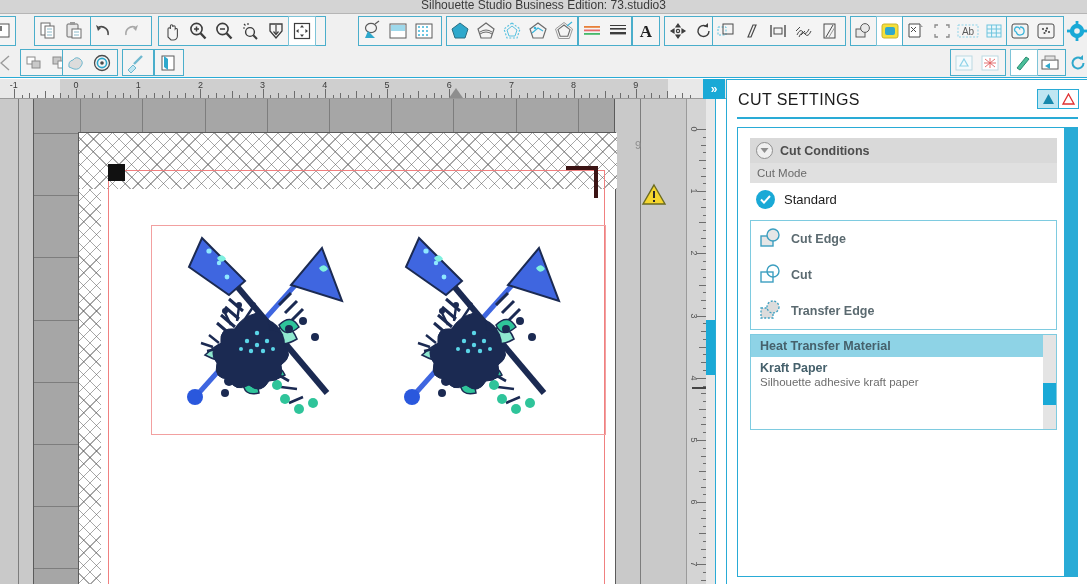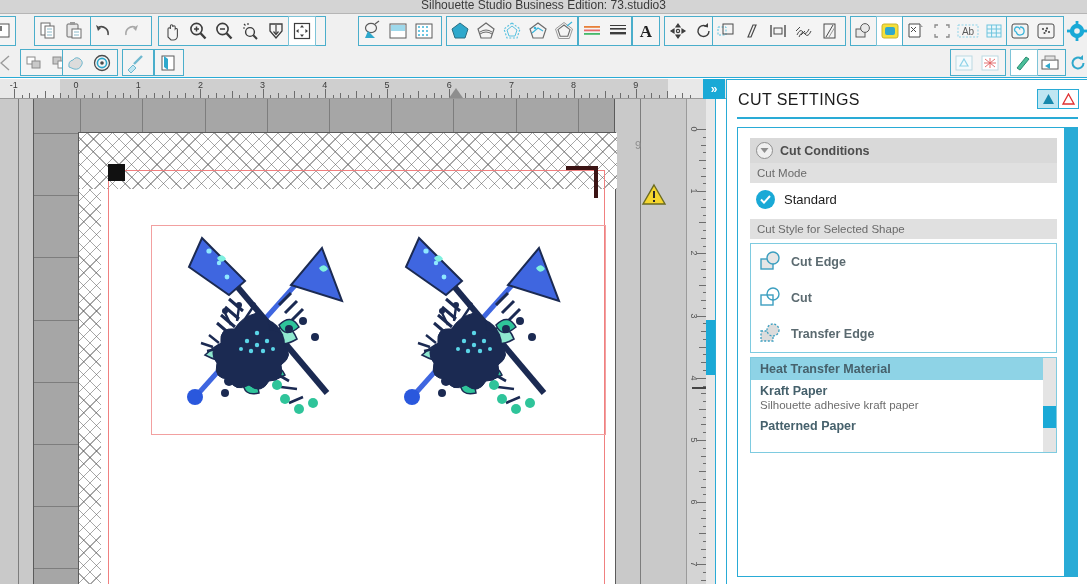--- a/index.html
+++ b/index.html
@@ -1085,21 +1085,20 @@
         <div class="radio-row">
           <span class="radio on">
             <svg width="11" height="9" viewBox="0 0 11 9">
                 <path d="M1 4.5 L4 7.6 L10 1" fill="none" stroke="#fff" stroke-width="2"></path>
               </svg>
           </span>
           <span class="rlabel">Standard</span>
         </div>
 
 
-        <div class="sub-header" style="margin-top:3px;">Cut Style for Selected Shape</div>
 
         <div class="cutlist" style="margin-top:4px;">
           <div class="row">
             <span>
               <svg width="24" height="22" viewBox="0 0 24 22">
                   <rect x="2" y="9" width="12" height="10" fill="#e6e6e6" stroke="#3c9fc0" stroke-width="1.4"></rect>
                   <circle cx="14" cy="8" r="6" fill="#e6e6e6" stroke="#3c9fc0" stroke-width="1.4"></circle>
                 </svg>
             </span>
             <span>Cut Edge</span>
@@ -1126,23 +1125,19 @@
 
 
         <div class="matlist" style="margin-top:4px; height:96px;">
           <div class="mrow sel">
             <div class="mt">Heat Transfer Material</div>
           </div>
           <div class="mrow">
             <div class="mt">Kraft Paper</div>
             <div class="ms">Silhouette adhesive kraft paper</div>
           </div>
-          <div class="mrow">
-            <div class="mt">Patterned Paper</div>
-
-          </div>
           <div class="msb-track"></div>
           <div class="msb-thumb" style="top:48px; height:22px;"></div>
         </div>
       </div>
     </div>
   </div>
 </div>
 
 </body></html>

